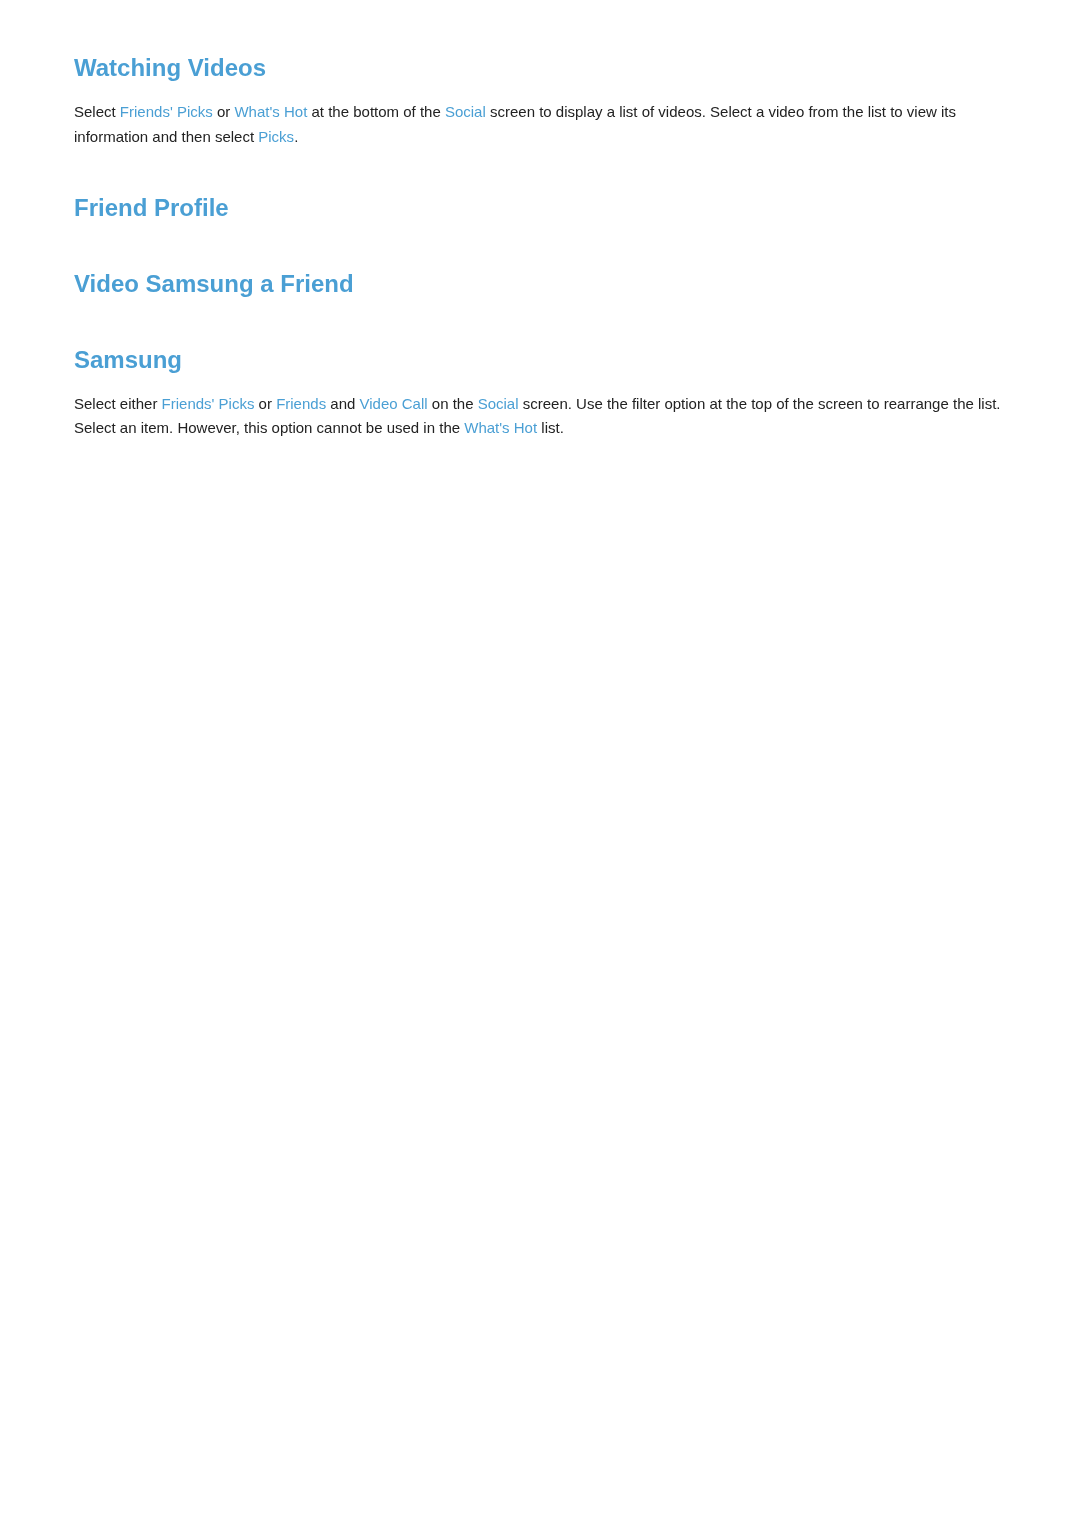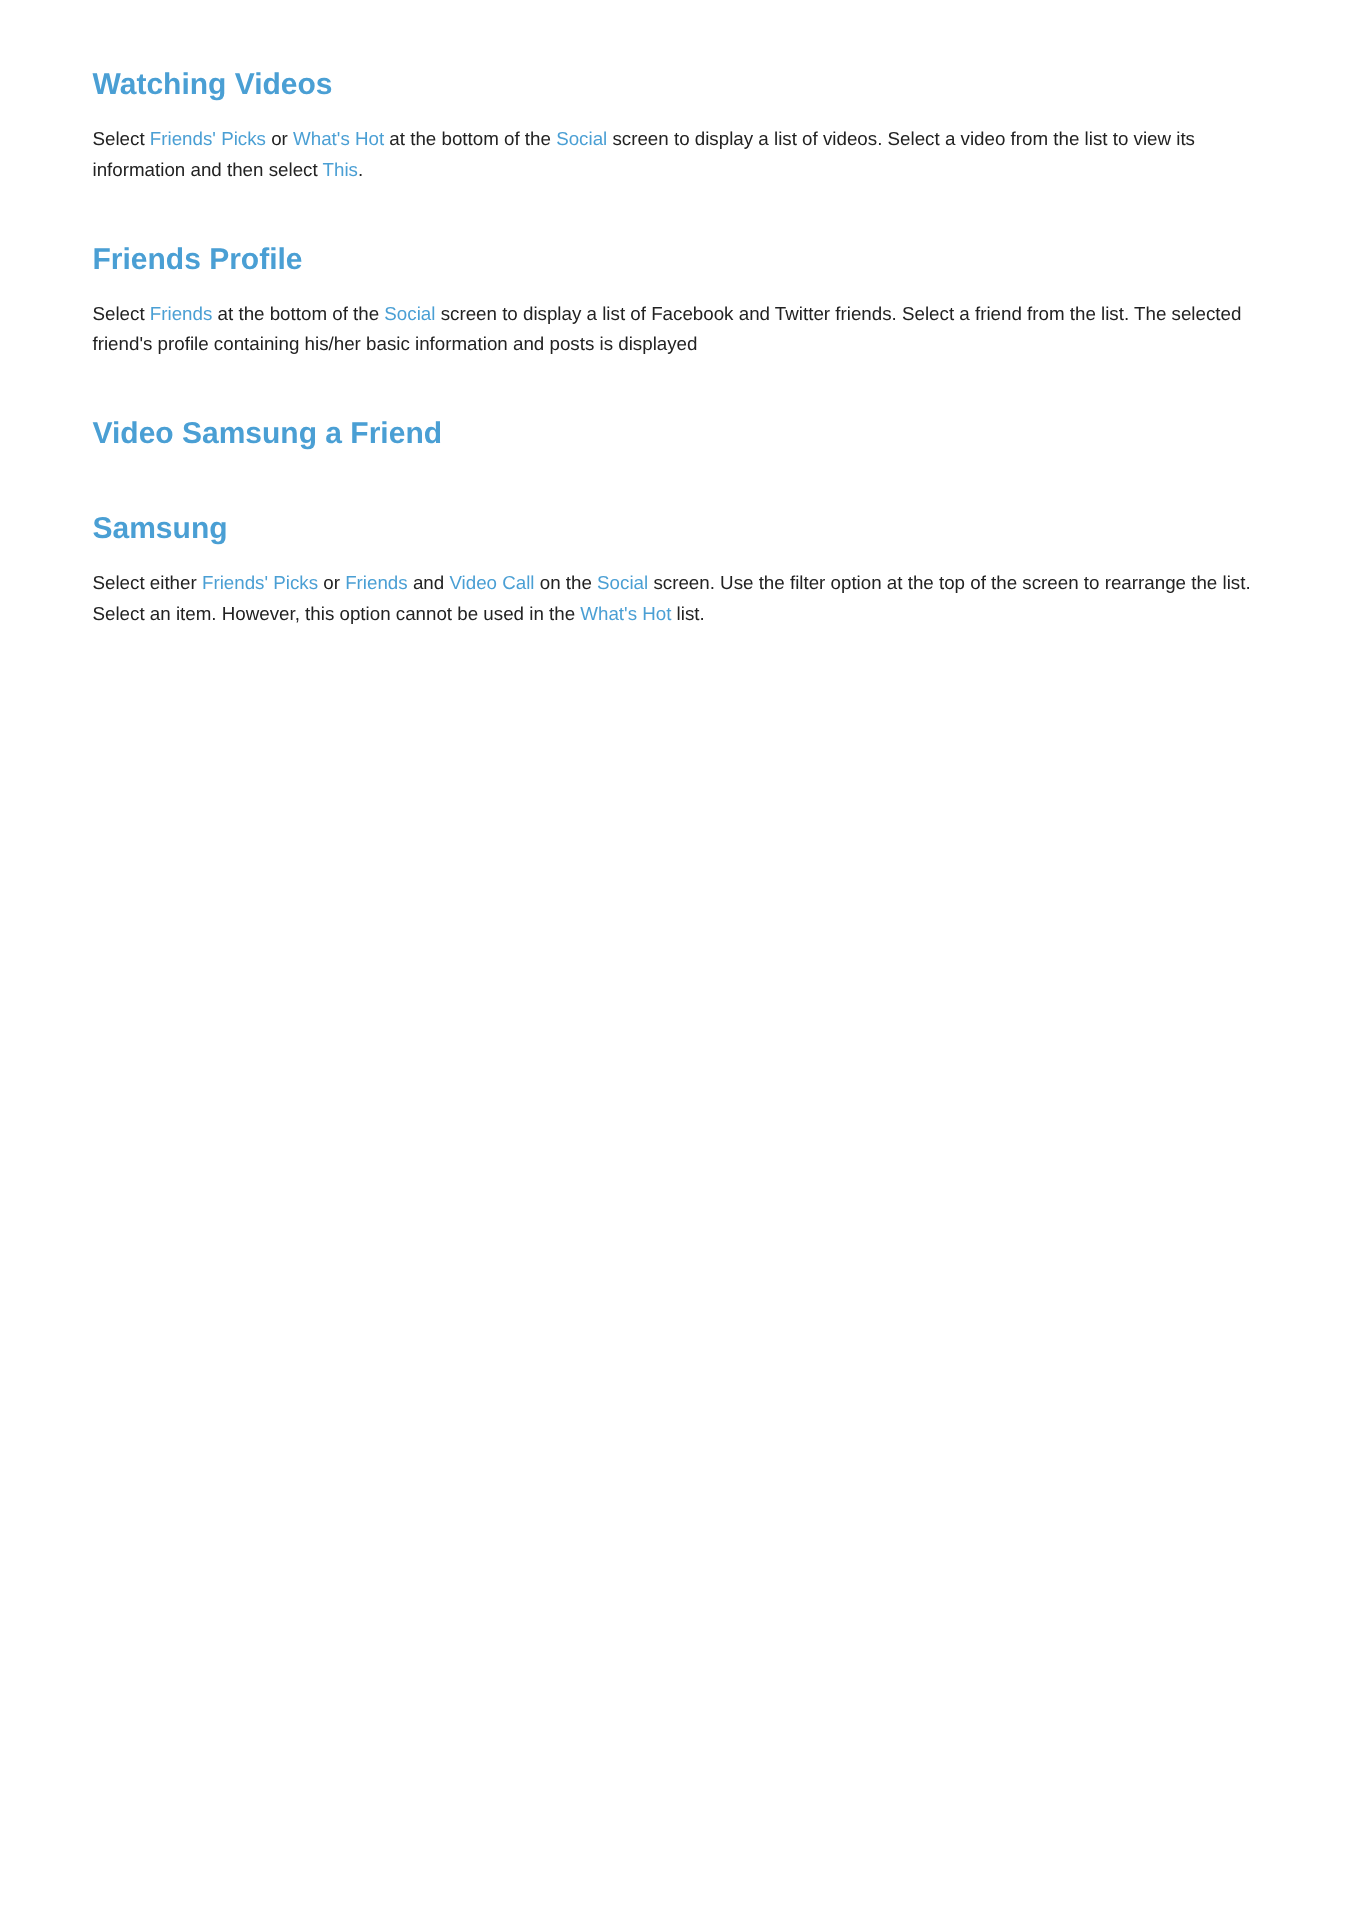--- a/index.html
+++ b/index.html
@@ -39,25 +39,24 @@
     .highlight {
       color: #4a9fd4;
     }
   </style>
 </head>
 <body>
 
 <div id="content">
     <div class="section">
       <div class="section-title">Watching Videos</div>
-      <p class="section-body">Select <span class="highlight">Friends' Picks</span> or <span class="highlight">What's Hot</span> at the bottom of the <span class="highlight">Social</span> screen to display a list of videos. Select a video from the list to view its information and then select <span class="highlight">This</span>.</p>
+      <p class="section-body">Select <span class="highlight">Friends' Picks</span> or <span class="highlight">What's Hot</span> at the bottom of the <span class="highlight">Social</span> screen to display a list of videos. Select a video from the list to view its information and then select <span class="highlight">Picks</span>.</p>
     </div>
     <div class="section">
-      <div class="section-title">Friends Profile</div>
-      <p class="section-body">Select <span class="highlight">Friends</span> at the bottom of the <span class="highlight">Social</span> screen to display a list of Facebook and Twitter friends. Select a friend from the list. The selected friend's profile containing his/her basic information and posts is displayed</p>
+      <div class="section-title">Friend Profile</div>
     </div>
     <div class="section">
       <div class="section-title">Video Samsung a Friend</div>
     </div>
     <div class="section">
       <div class="section-title">Samsung</div>
       <p class="section-body">Select either <span class="highlight">Friends' Picks</span> or <span class="highlight">Friends</span> and <span class="highlight">Video Call</span> on the <span class="highlight">Social</span> screen. Use the filter option at the top of the screen to rearrange the list. Select an item. However, this option cannot be used in the <span class="highlight">What's Hot</span> list.</p>
     </div>
   </div>
 

